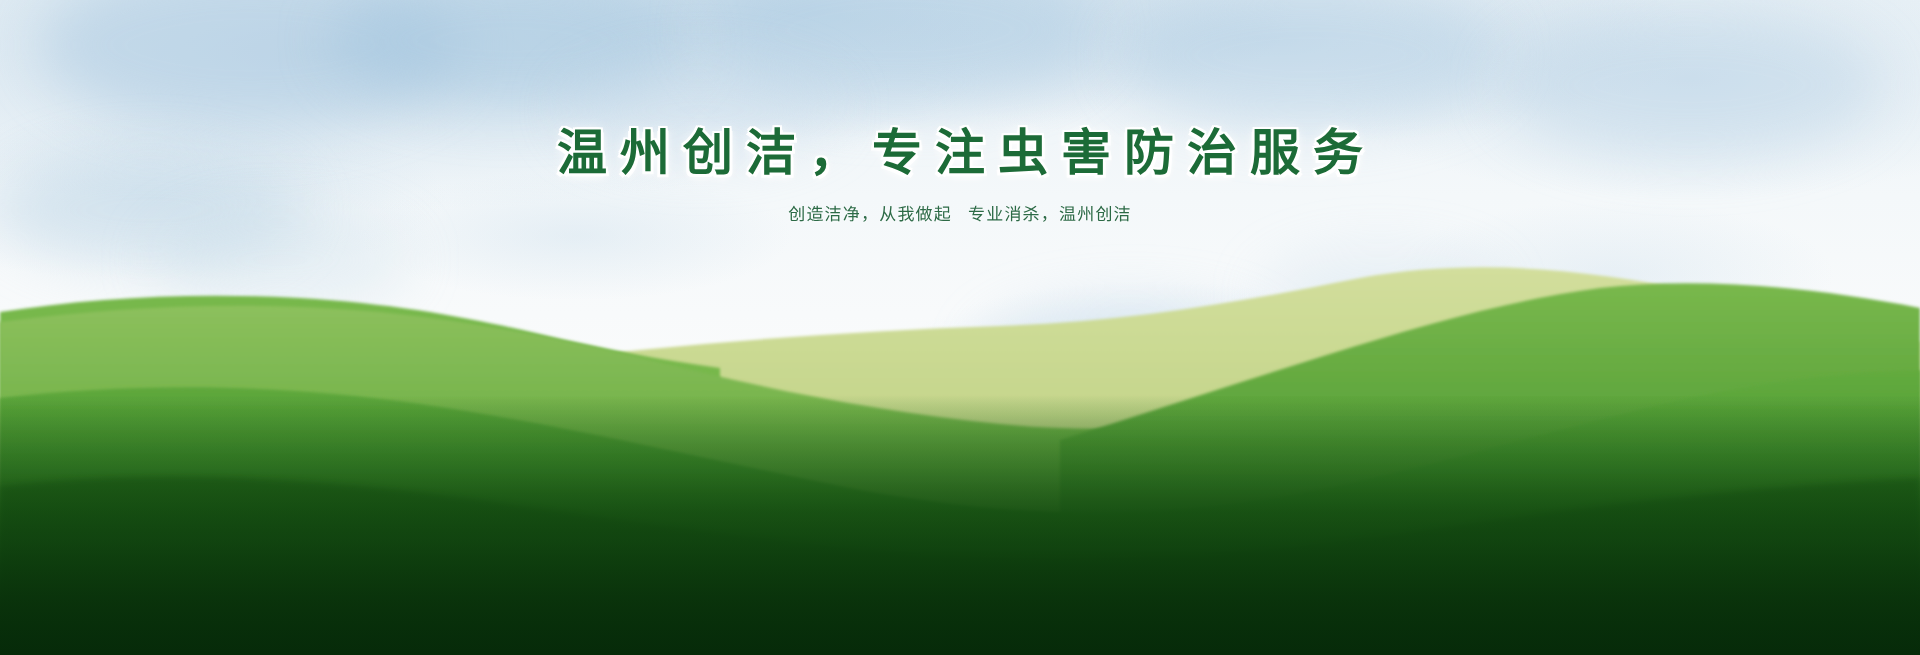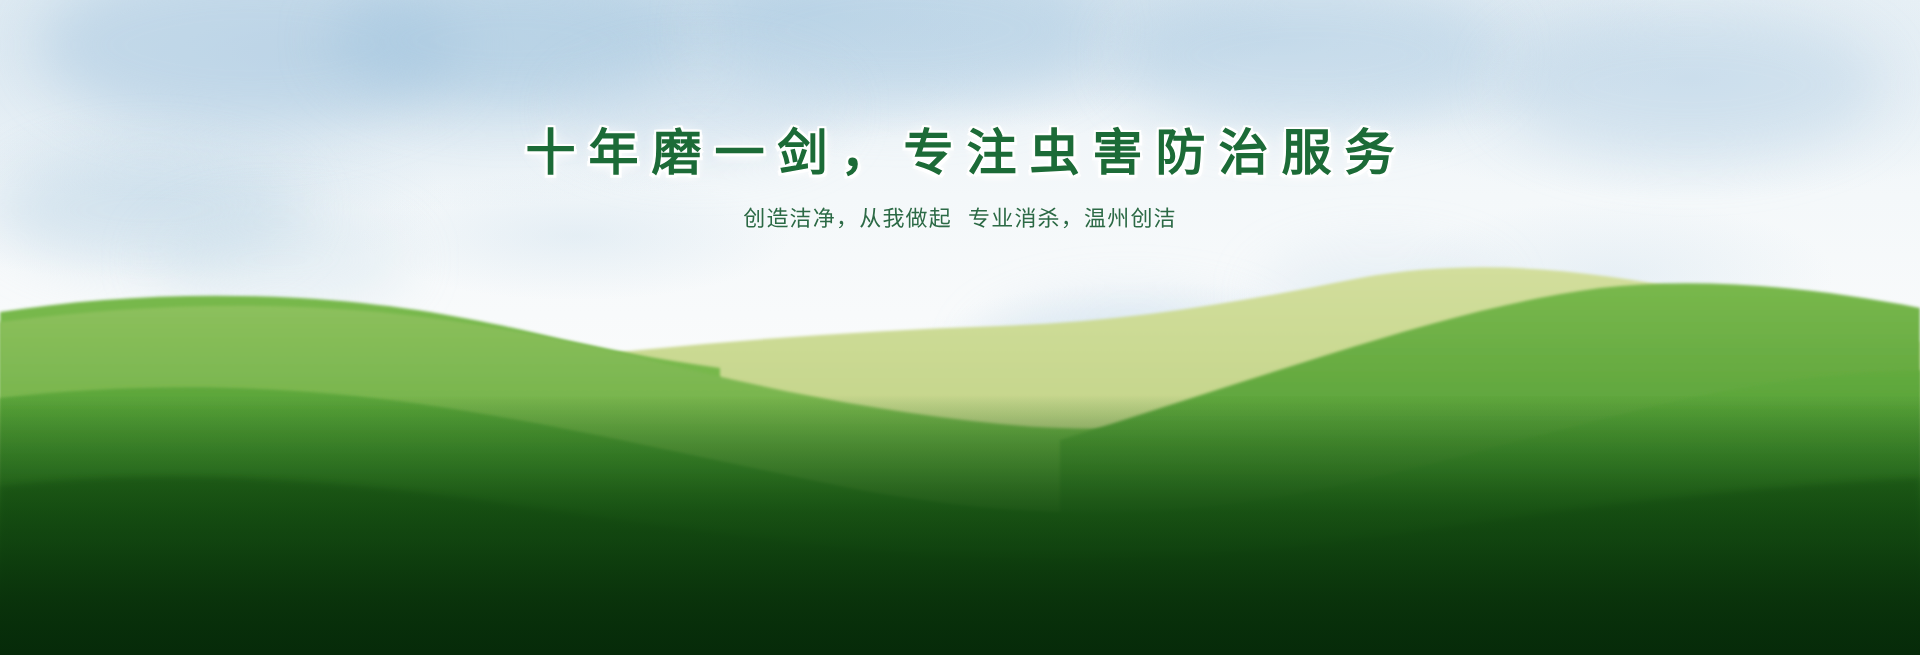--- a/index.html
+++ b/index.html
@@ -104,21 +104,21 @@
        2px -2px 0 rgba(255,255,255,0.96),
       -2px -2px 0 rgba(255,255,255,0.96),
        3px  3px 0 rgba(255,255,255,0.85),
       -3px  3px 0 rgba(255,255,255,0.85),
        0    4px 8px rgba(255,255,255,0.9),
        0    0   14px rgba(255,255,255,0.75);
   }
 
   .subhead {
     margin: 22px 0 0 0;
-    font-size: 22px;
+    font-size: 17px;
     line-height: 1.5;
     font-weight: normal;
     color: #2c6a46;
     letter-spacing: 1.2px;
     white-space: nowrap;
     text-shadow: 0 1px 3px rgba(255,255,255,0.95);
   }
   .subhead .gap { display: inline-block; width: 16px; }
 </style>
 </head>
@@ -197,19 +197,19 @@
       <path filter="url(#softer)" d="M0,486 C160,468 320,478 480,500 C640,522 800,548 960,556
                C1120,564 1280,552 1440,528 C1600,504 1760,486 1920,478
                L1920,655 L0,655 Z" fill="#215f17" opacity="0.78"></path>
 
       <rect x="0" y="395" width="1920" height="260" fill="url(#gDeep)"></rect>
     </svg>
     <div class="bottom-fade"></div>
   </div>
 
   <div class="copy">
-    <h1 class="headline">十年磨一剑，专注虫害防治服务</h1>
+    <h1 class="headline">温州创洁，专注虫害防治服务</h1>
     <p class="subhead">
       <span>创造洁净，从我做起</span><span class="gap"></span><span>专业消杀，温州创洁</span>
     </p>
   </div>
 
 </div>
 
 </body></html>

